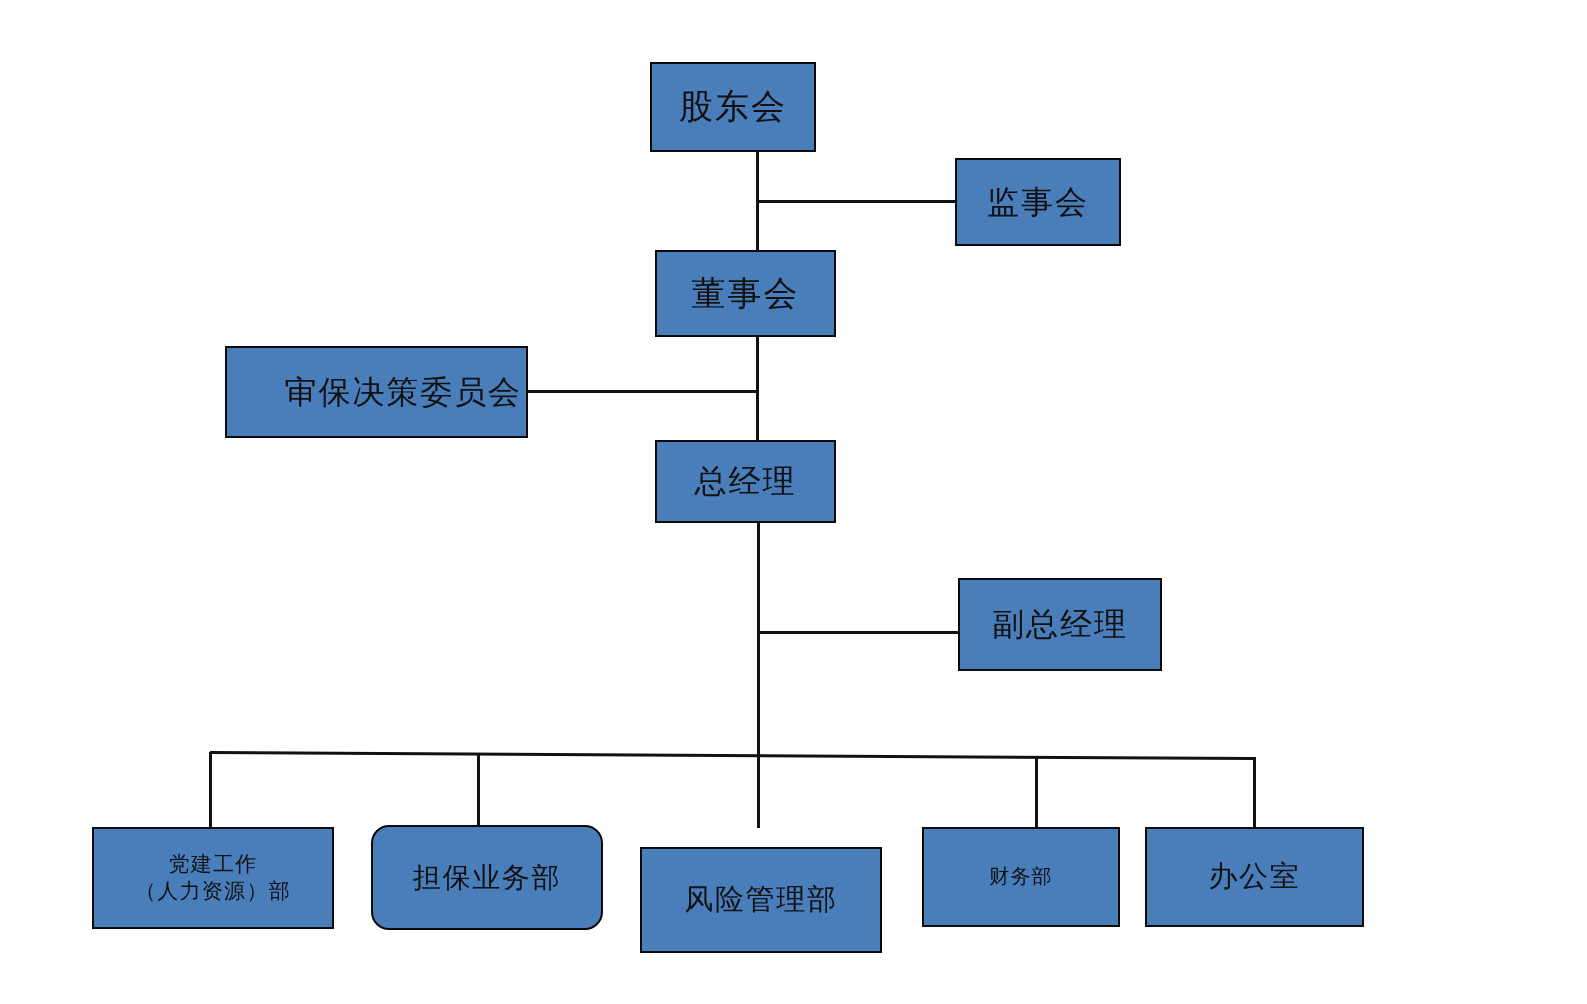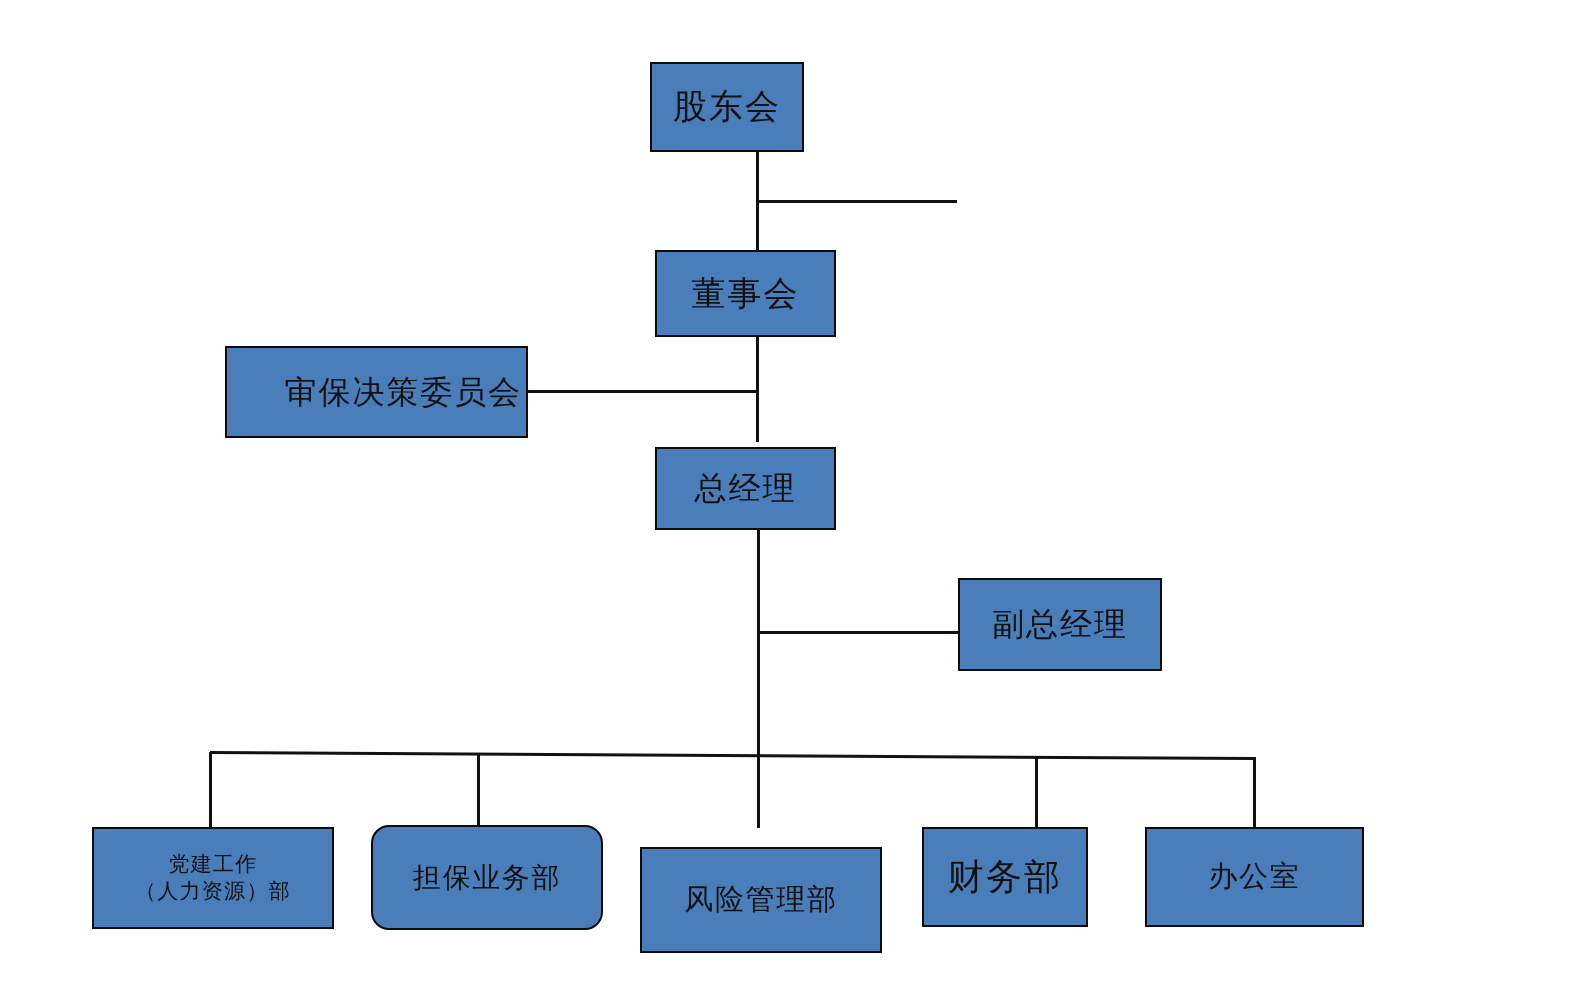--- a/index.html
+++ b/index.html
@@ -78,55 +78,58 @@
   <div class="connector conn-v" style="left:209px; top:752px; height:77px;"></div>
 
   <div class="connector conn-v" style="left:477px; top:754px; height:73px;"></div>
 
   <div class="connector conn-v" style="left:757px; top:756px; height:72px;"></div>
 
   <div class="connector conn-v" style="left:1035px; top:757px; height:72px;"></div>
 
   <div class="connector conn-v" style="left:1253px; top:757px; height:72px;"></div>
 
-  <div class="node" style="left:650px; top:62px; width:154px; height:90px; font-size:34px;">
+  <div class="node" style="left:650px; top:62px; width:166px; height:90px; font-size:34px;">
     <span class="node-label">股东会</span>
   </div>
 
+  <div class="node" style="left:955px; top:158px; width:166px; height:88px; font-size:32px;">
+    <span class="node-label">监事会</span>
+  </div>
 
   <div class="node" style="left:655px; top:250px; width:181px; height:87px; font-size:34px;justify-content:center;">
     <span class="node-label">董事会</span>
   </div>
 
   <div class="node" style="left:225px; top:346px; width:303px; height:92px; font-size:32px;justify-content:flex-end;">
     <span class="node-label">审保决策委员会</span>
   </div>
 
-  <div class="node" style="left:655px; top:440px; width:181px; height:83px; font-size:32px;margin-top:7px;">
+  <div class="node" style="left:655px; top:440px; width:181px; height:83px; font-size:32px;">
     <span class="node-label">总经理</span>
   </div>
 
   <div class="node" style="left:958px; top:578px; width:204px; height:93px; font-size:32px;justify-content:center;">
     <span class="node-label">副总经理</span>
   </div>
 
   <div class="node" style="left:92px; top:827px; width:242px; height:102px; font-size:21px;">
     <span class="node-label">党建工作
 （人力资源）部</span>
   </div>
 
   <div class="node" style="left:371px; top:825px; width:232px; height:105px; font-size:28px;border-radius:18px;">
     <span class="node-label">担保业务部</span>
   </div>
 
   <div class="node" style="left:640px; top:847px; width:242px; height:106px; font-size:29px;">
     <span class="node-label">风险管理部</span>
   </div>
 
-  <div class="node" style="left:922px; top:827px; width:166px; height:100px; font-size:36px;">
+  <div class="node" style="left:922px; top:827px; width:198px; height:100px; font-size:20px;">
     <span class="node-label">财务部</span>
   </div>
 
   <div class="node" style="left:1145px; top:827px; width:219px; height:100px; font-size:29px;">
     <span class="node-label">办公室</span>
   </div>
 
 </div>
 
 </body></html>

